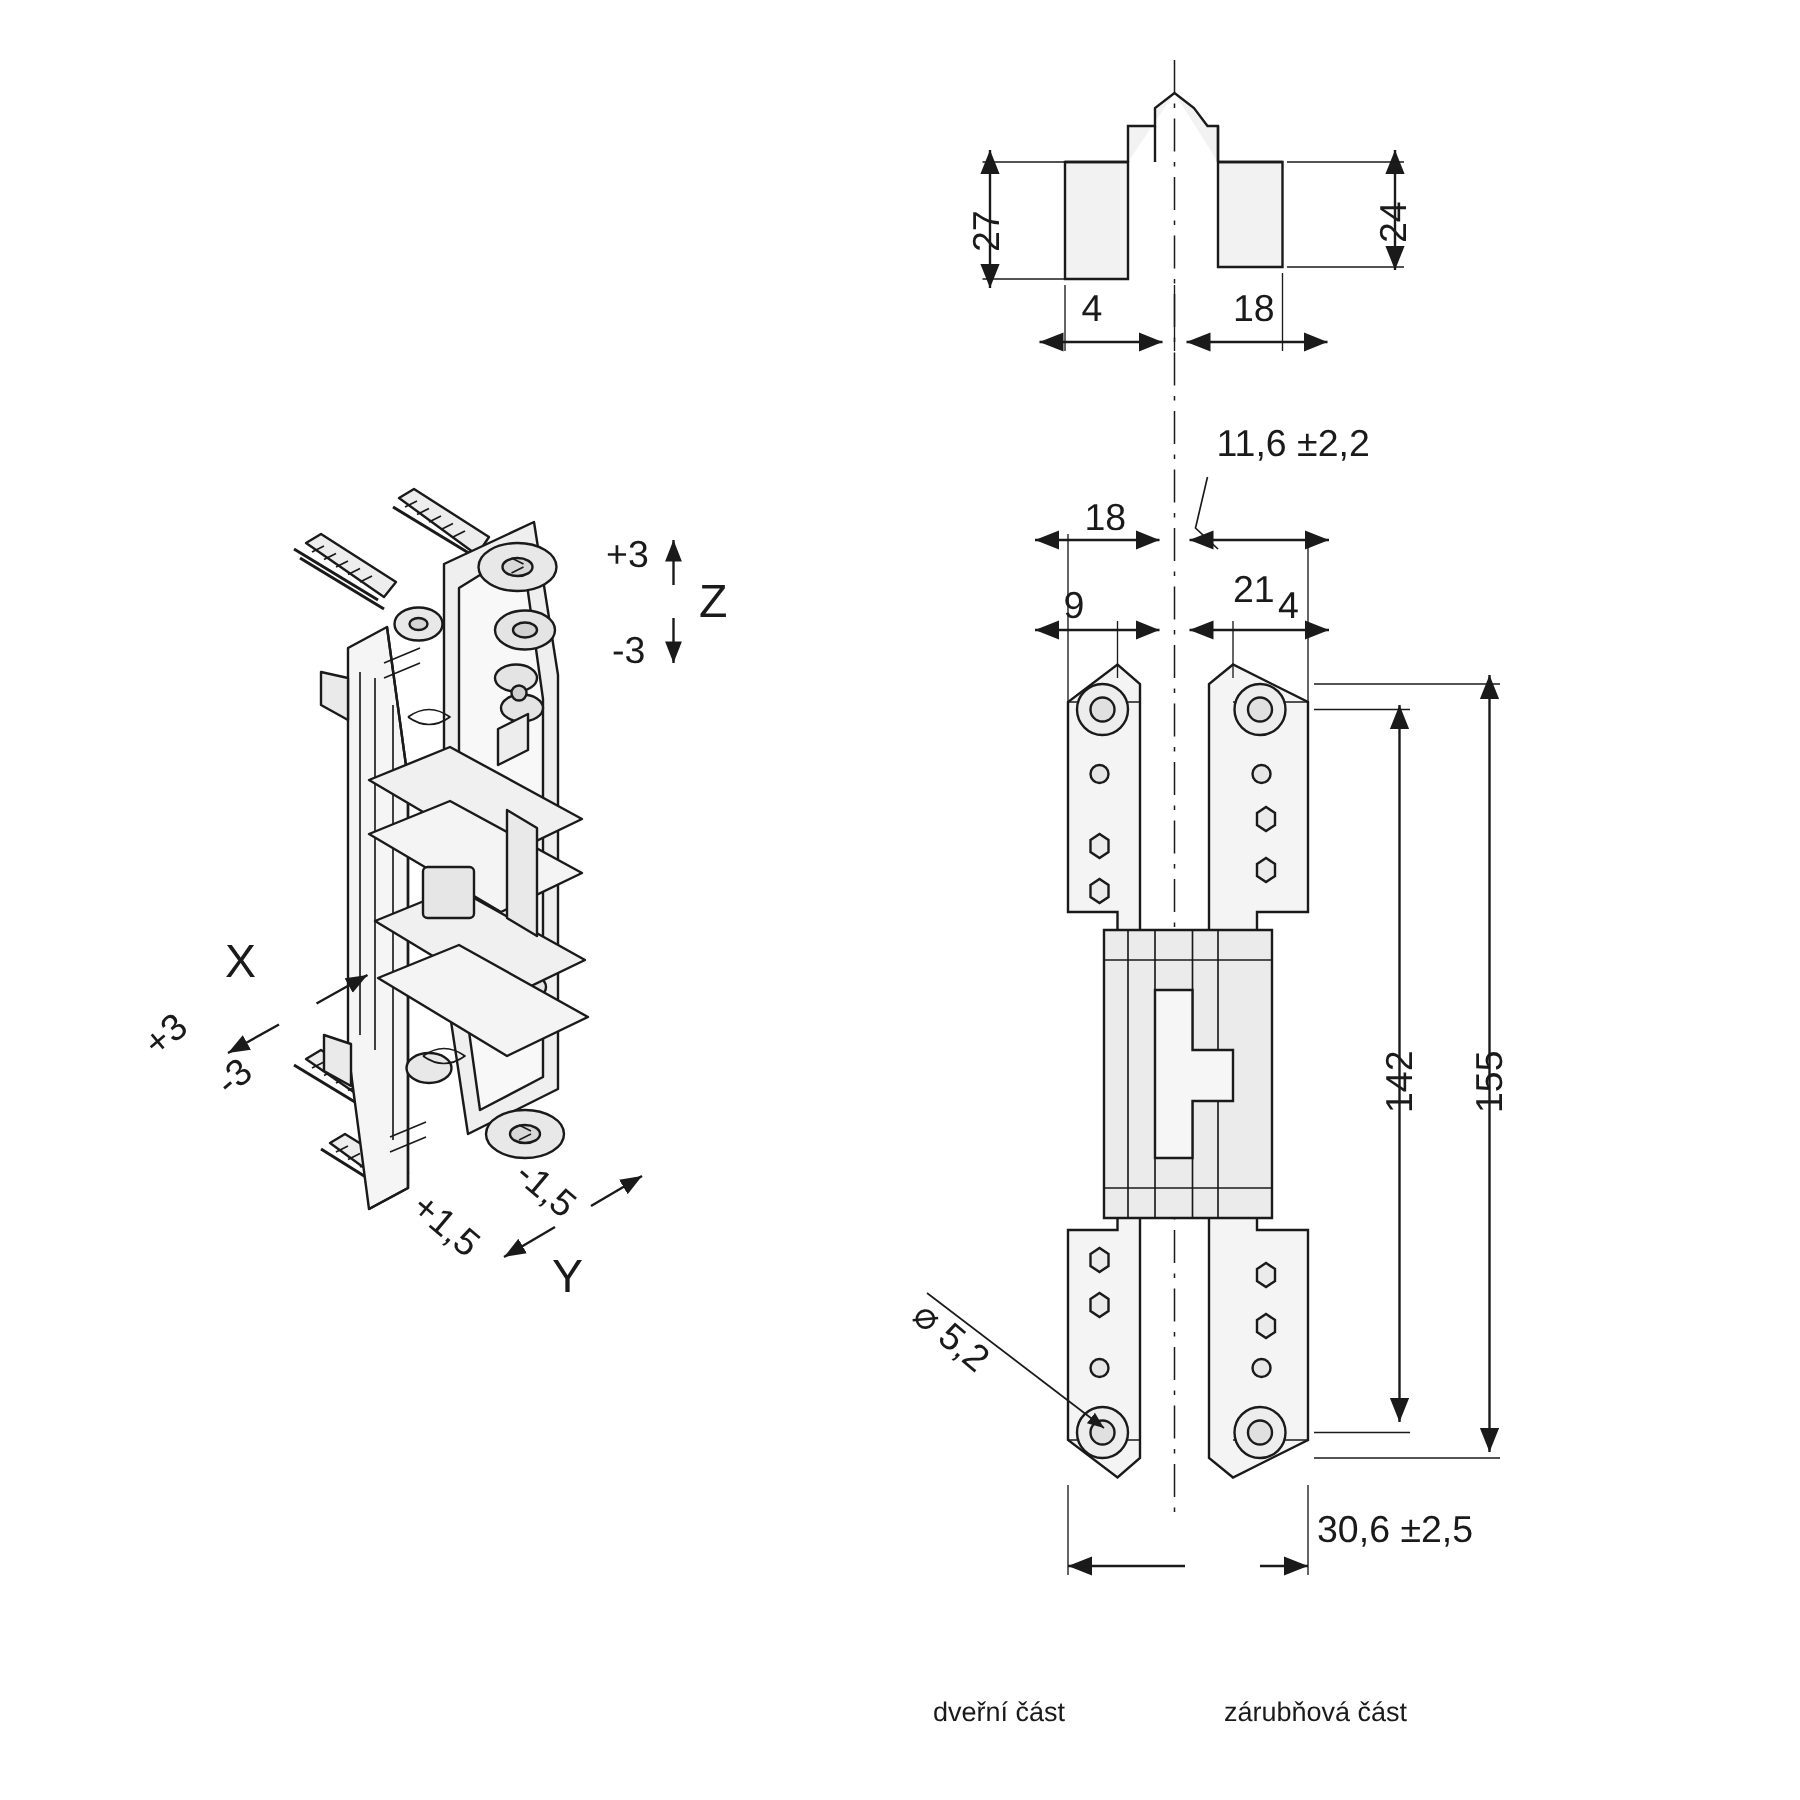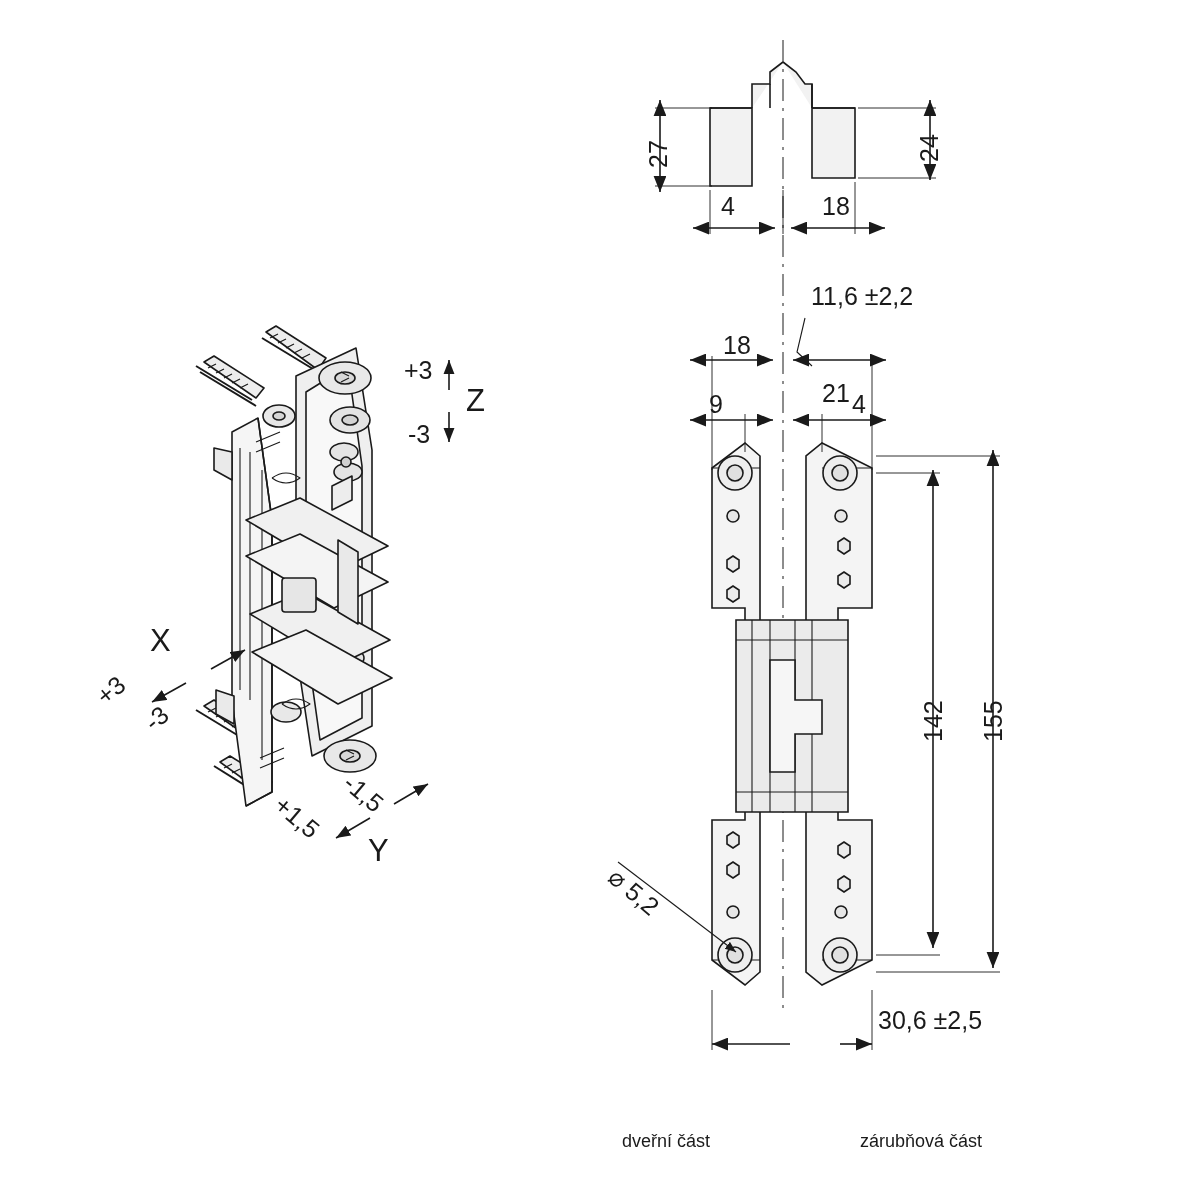--- a/index.html
+++ b/index.html
@@ -247,15 +247,15 @@
 
 <div class="lbl rotneg" style="left:92px;top:690px;">+3</div>
 <div class="lbl rotneg" style="left:140px;top:716px;">-3</div>
 <div class="lbl axis" style="left:150px;top:625px;">X</div>
 
 <div class="lbl rot40" style="left:286px;top:792px;">+1,5</div>
 <div class="lbl rot40" style="left:355px;top:770px;">-1,5</div>
 <div class="lbl axis" style="left:368px;top:835px;">Y</div>
 
 <div class="lbl foot" style="left:622px;top:1132px;">dveřní část</div>
-<div class="lbl foot" style="left:816px;top:1132px;margin-left:44px;">zárubňová část</div>
+<div class="lbl foot" style="left:816px;top:1132px;">zárubňová část</div>
 
 </div>
 
 </body></html>

